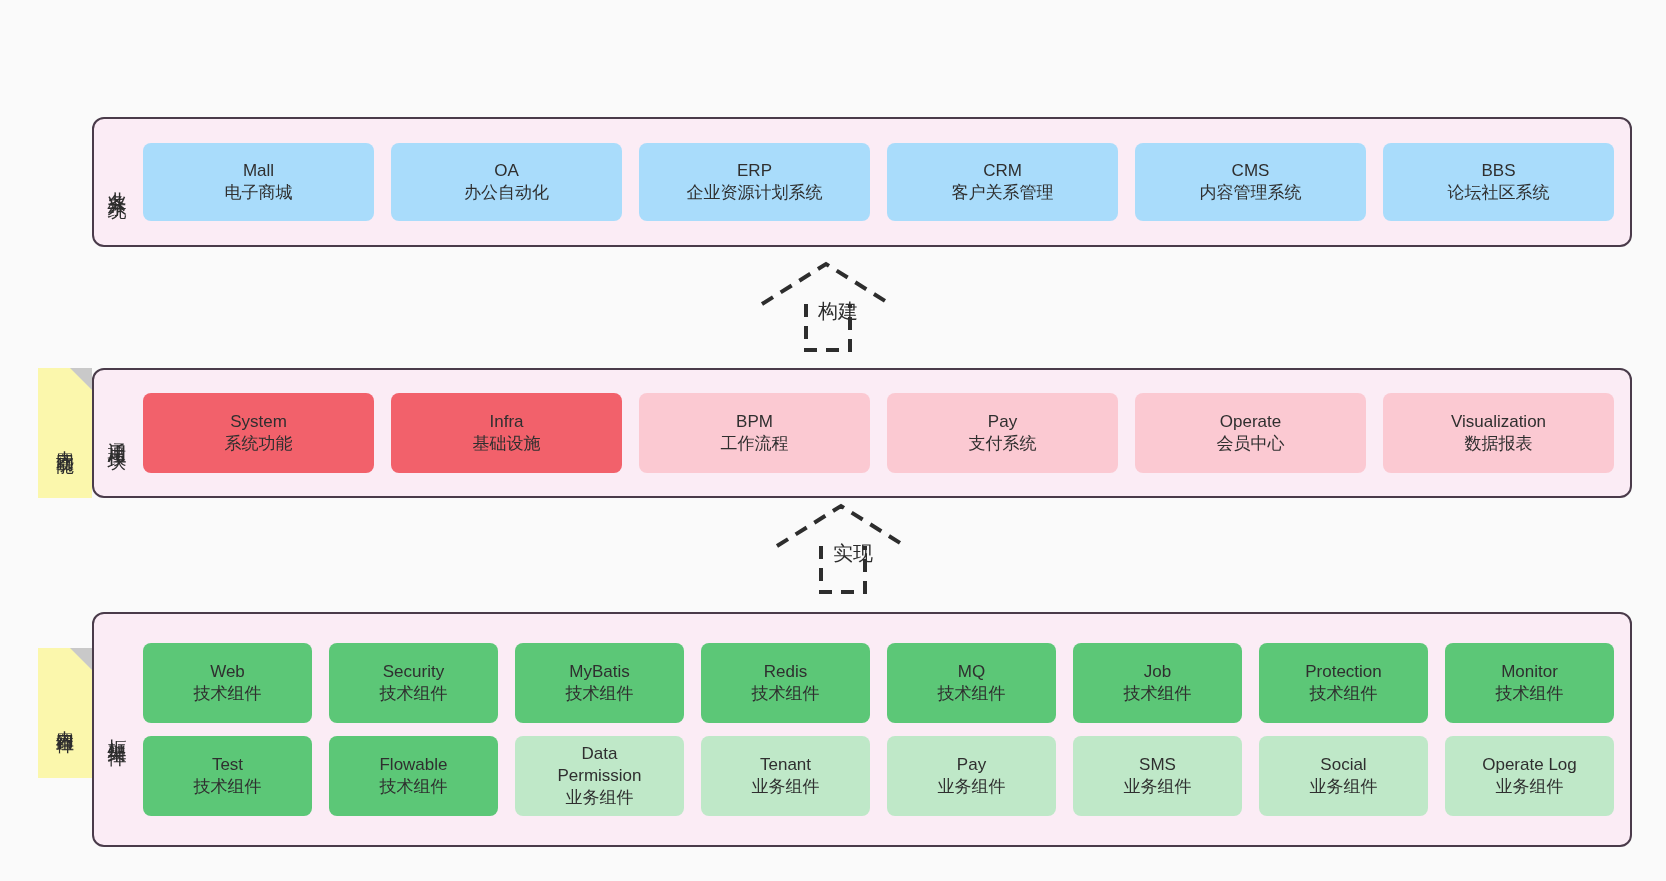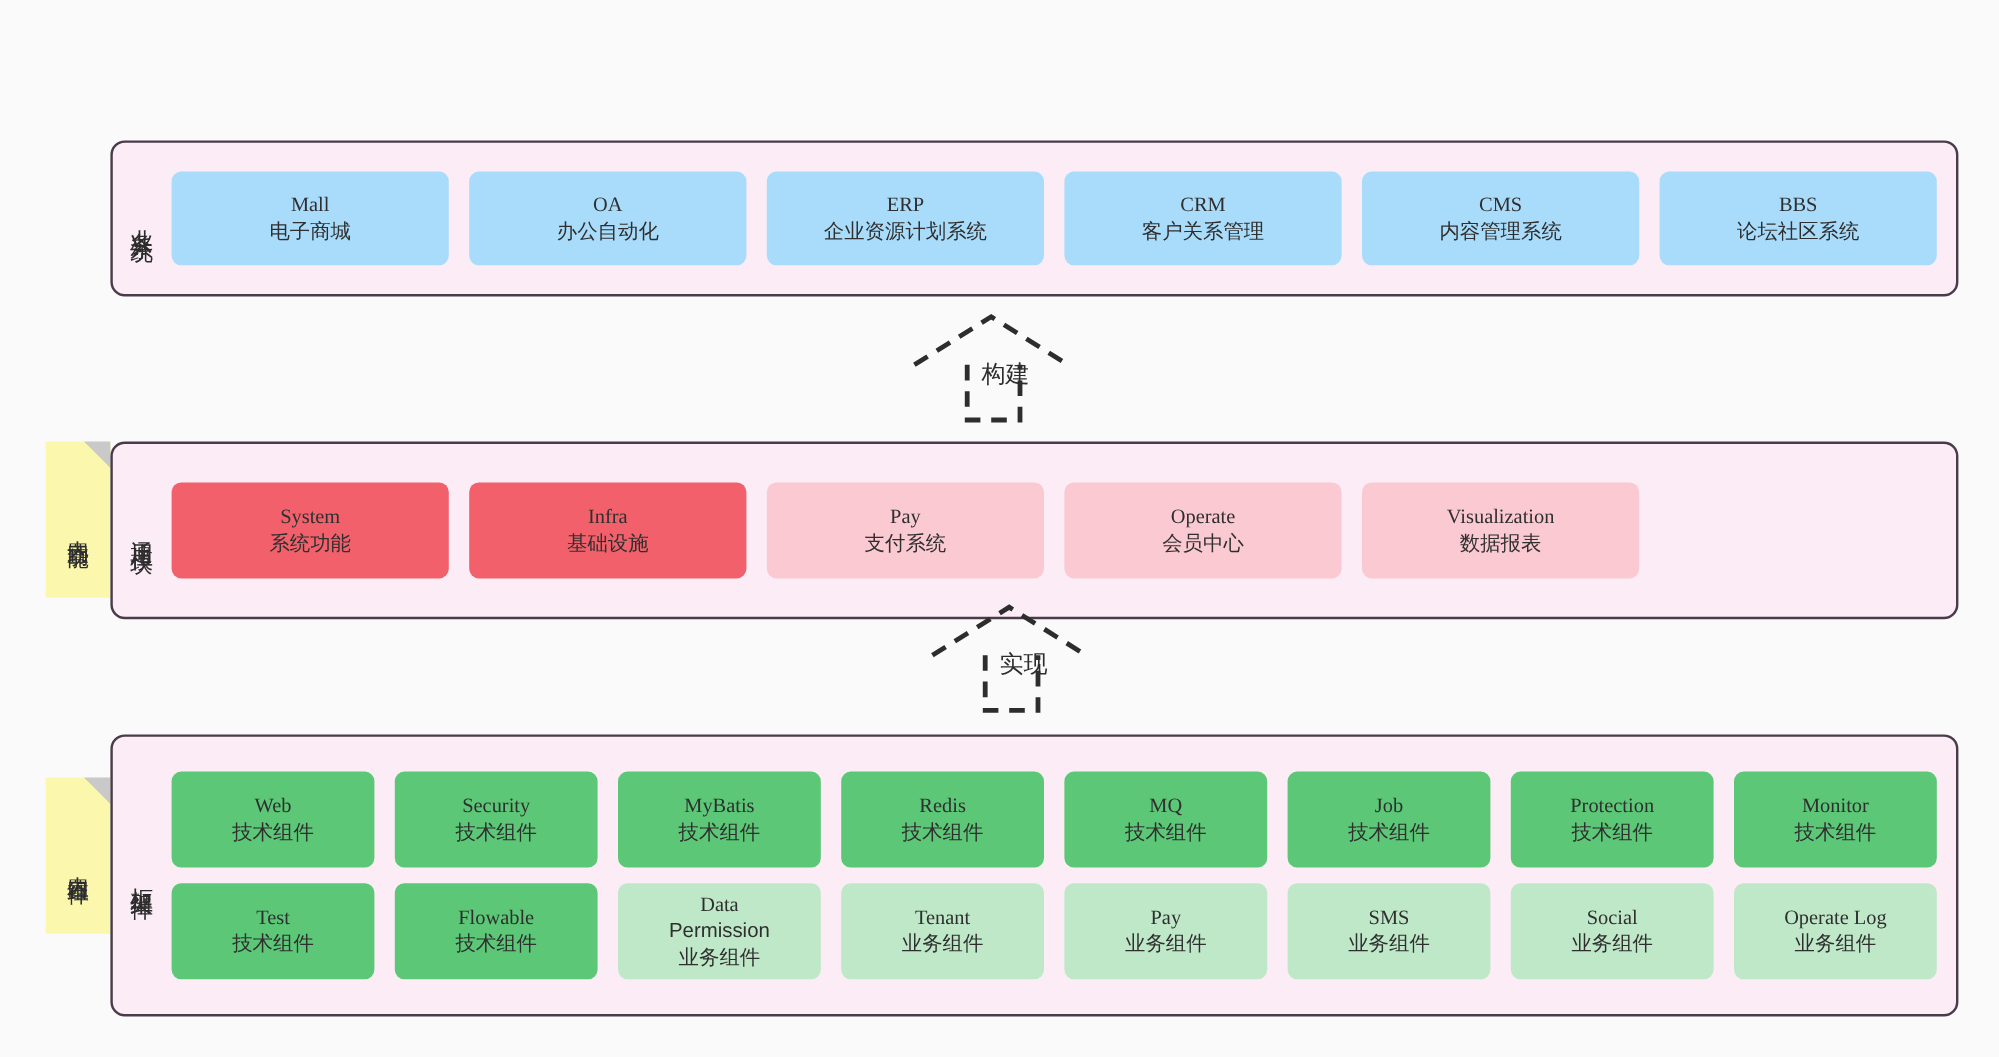--- a/index.html
+++ b/index.html
@@ -26,21 +26,21 @@
   .layer {
     position: absolute;
     box-sizing: border-box;
     background: #fbecf5;
     border: 2px solid #4a3b4a;
     border-radius: 12px;
     display: flex;
     align-items: center;
   }
   .layer-business { left: 92px;  top: 117px; width: 1540px; height: 130px; }
-  .layer-common   { left: 92px;  top: 368px; width: 1540px; height: 148px; }
+  .layer-common   { left: 92px;  top: 368px; width: 1540px; height: 130px; }
   .layer-framework{ left: 92px;  top: 612px; width: 1540px; height: 235px; }
 
   
   .vlabel {
     writing-mode: vertical-rl;
     text-orientation: upright;
     font-size: 19px;
     letter-spacing: 3px;
     color: #2d2d2d;
     margin-left: 14px;
@@ -73,21 +73,21 @@
     line-height: 1.28;
     color: #2f2f2f;
     box-sizing: border-box;
     padding: 4px 6px;
     user-select: none;
   }
   .layer-business .cell { height: 78px; }
   .layer-common   .cell { height: 80px; }
   .layer-framework .cell { height: 80px; }
 
-  .cell .t1 { display: block; font-family: Liberation Serif, serif; }
+  .cell .t1 { display: block; }
   .cell .t2 { display: block; }
   .cell .t3 { display: block; }
 
   
   .c-blue        { background: #a9dcfb; }
   .c-red         { background: #f2616b; }
   .c-pink        { background: #fbc9d2; }
   .c-green       { background: #5cc777; }
   .c-lightgreen  { background: #bfe8c8; }
 
@@ -200,20 +200,24 @@
       <div class="cell c-red">
         <span class="t1">System</span>
         <span class="t2">系统功能</span>
       </div>
 
       <div class="cell c-red">
         <span class="t1">Infra</span>
         <span class="t2">基础设施</span>
       </div>
 
+      <div class="cell c-pink">
+        <span class="t1">BPM</span>
+        <span class="t2">工作流程</span>
+      </div>
 
       <div class="cell c-pink">
         <span class="t1">Pay</span>
         <span class="t2">支付系统</span>
       </div>
 
       <div class="cell c-pink">
         <span class="t1">Operate</span>
         <span class="t2">会员中心</span>
       </div>

